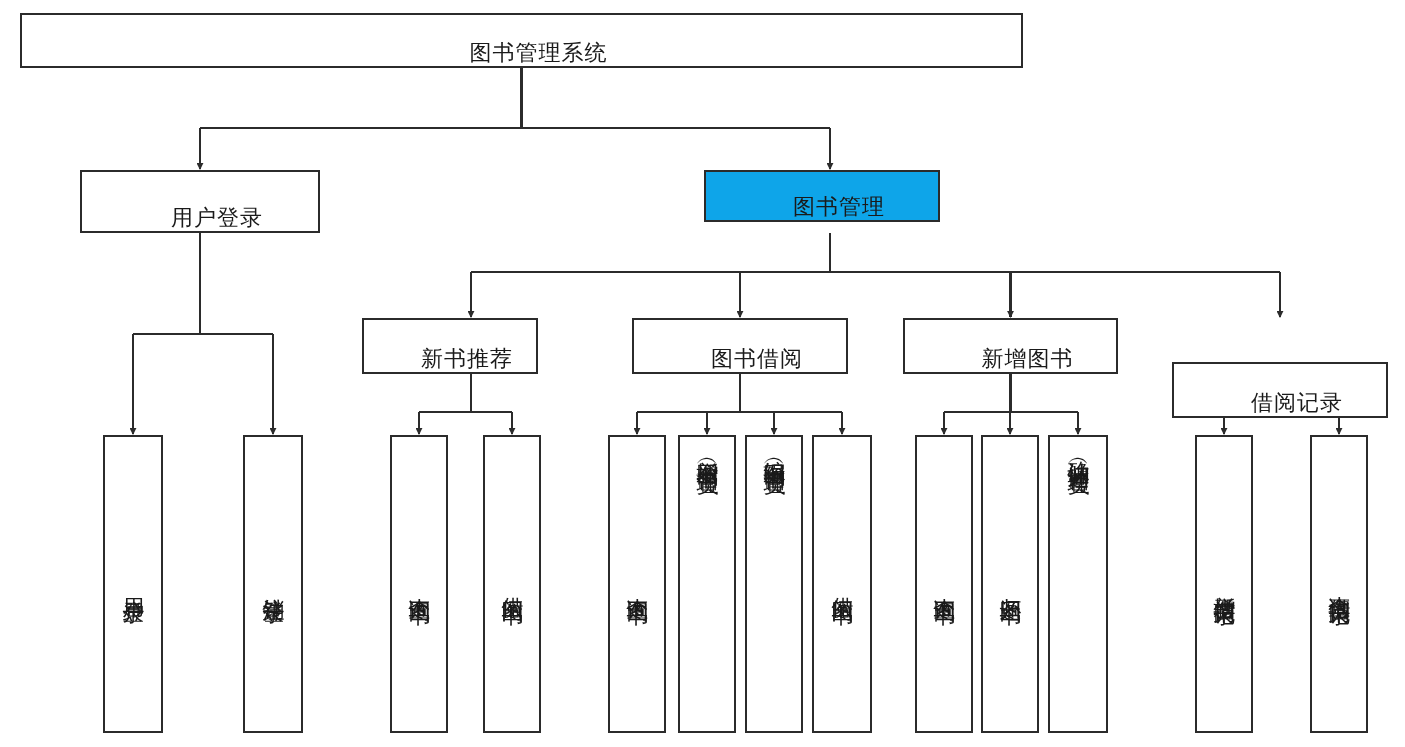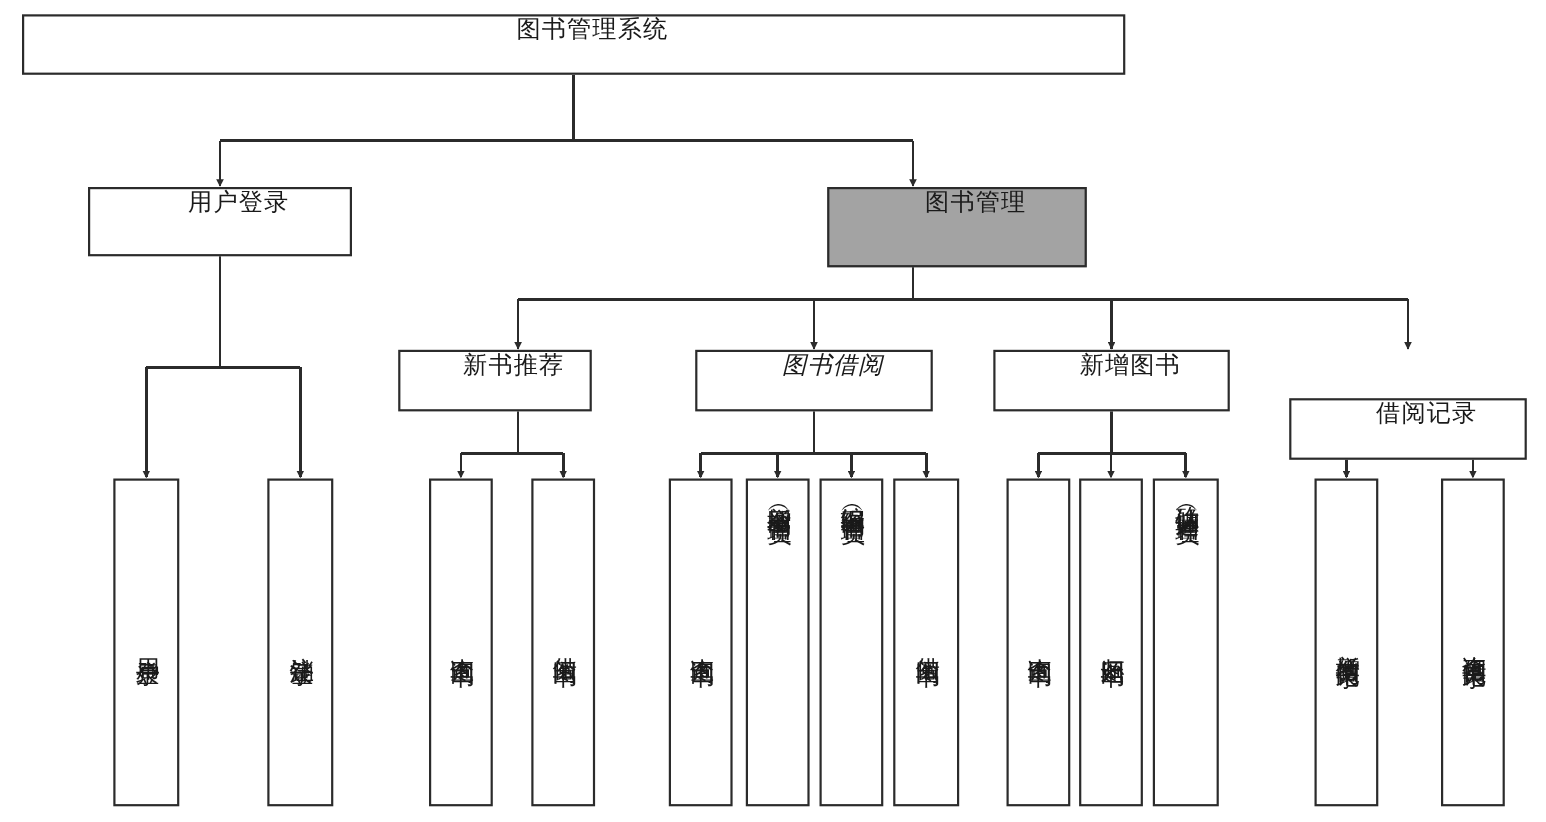--- a/index.html
+++ b/index.html
@@ -25,21 +25,21 @@
     width: 1405px;
     height: 747px;
     pointer-events: none;
   }
   .node {
     position: absolute;
     box-sizing: border-box;
     background: #ffffff;
     border: 2.5px solid #2b2b2b;
     display: flex;
-    align-items: flex-start;
+    align-items: flex-end;
     justify-content: center;
     color: #1a1a1a;
     z-index: 2;
     padding-left: 34px;
   }
   .node.h-node {
     font-size: 22px;
     letter-spacing: 1px;
     line-height: 1.2;
   }
@@ -116,27 +116,27 @@
       <line x1="1339" y1="412" x2="1339" y2="434" stroke="#2b2b2b" stroke-width="2.5" shape-rendering="crispEdges" marker-end="url(#arrow)"></line>
     </svg>
 
   <div id="nodes">
       <div class="node h-node" style="left: 20px; top: 13px; width: 1003px; height: 55px; border-color: rgb(43, 43, 43); background: rgb(255, 255, 255); color: rgb(26, 26, 26);">
         <span>图书管理系统</span>
       </div>
       <div class="node h-node" style="left: 80px; top: 170px; width: 240px; height: 63px; border-color: rgb(43, 43, 43); background: rgb(255, 255, 255); color: rgb(26, 26, 26);">
         <span>用户登录</span>
       </div>
-      <div class="node h-node" style="left: 752px; top: 170px; width: 236px; height: 73px; border-color: rgb(43, 43, 43); background: #a3a3a3; color: rgb(26, 26, 26);">
+      <div class="node h-node" style="left: 704px; top: 170px; width: 236px; height: 52px; border-color: rgb(43, 43, 43); background: #0ea5e9; color: rgb(26, 26, 26);">
         <span>图书管理</span>
       </div>
       <div class="node h-node" style="left: 362px; top: 318px; width: 176px; height: 56px; border-color: rgb(43, 43, 43); background: rgb(255, 255, 255); color: rgb(26, 26, 26);">
         <span>新书推荐</span>
       </div>
-      <div class="node h-node" style="left: 632px; top: 318px; width: 216px; height: 56px; border-color: rgb(43, 43, 43); background: rgb(255, 255, 255); color: rgb(26, 26, 26); font-style: italic;">
+      <div class="node h-node" style="left: 632px; top: 318px; width: 216px; height: 56px; border-color: rgb(43, 43, 43); background: rgb(255, 255, 255); color: rgb(26, 26, 26);">
         <span>图书借阅</span>
       </div>
       <div class="node h-node" style="left: 903px; top: 318px; width: 215px; height: 56px; border-color: rgb(43, 43, 43); background: rgb(255, 255, 255); color: rgb(26, 26, 26);">
         <span>新增图书</span>
       </div>
       <div class="node h-node" style="left: 1172px; top: 318px; width: 216px; height: 56px; border-color: rgb(43, 43, 43); background: rgb(255, 255, 255); color: rgb(26, 26, 26); margin-top: 44px;">
         <span>借阅记录</span>
       </div>
       <div class="node v-node" style="left: 103px; top: 435px; width: 60px; height: 298px; border-color: rgb(43, 43, 43); background: rgb(255, 255, 255); color: rgb(26, 26, 26);">
         <span>用户登录</span>

